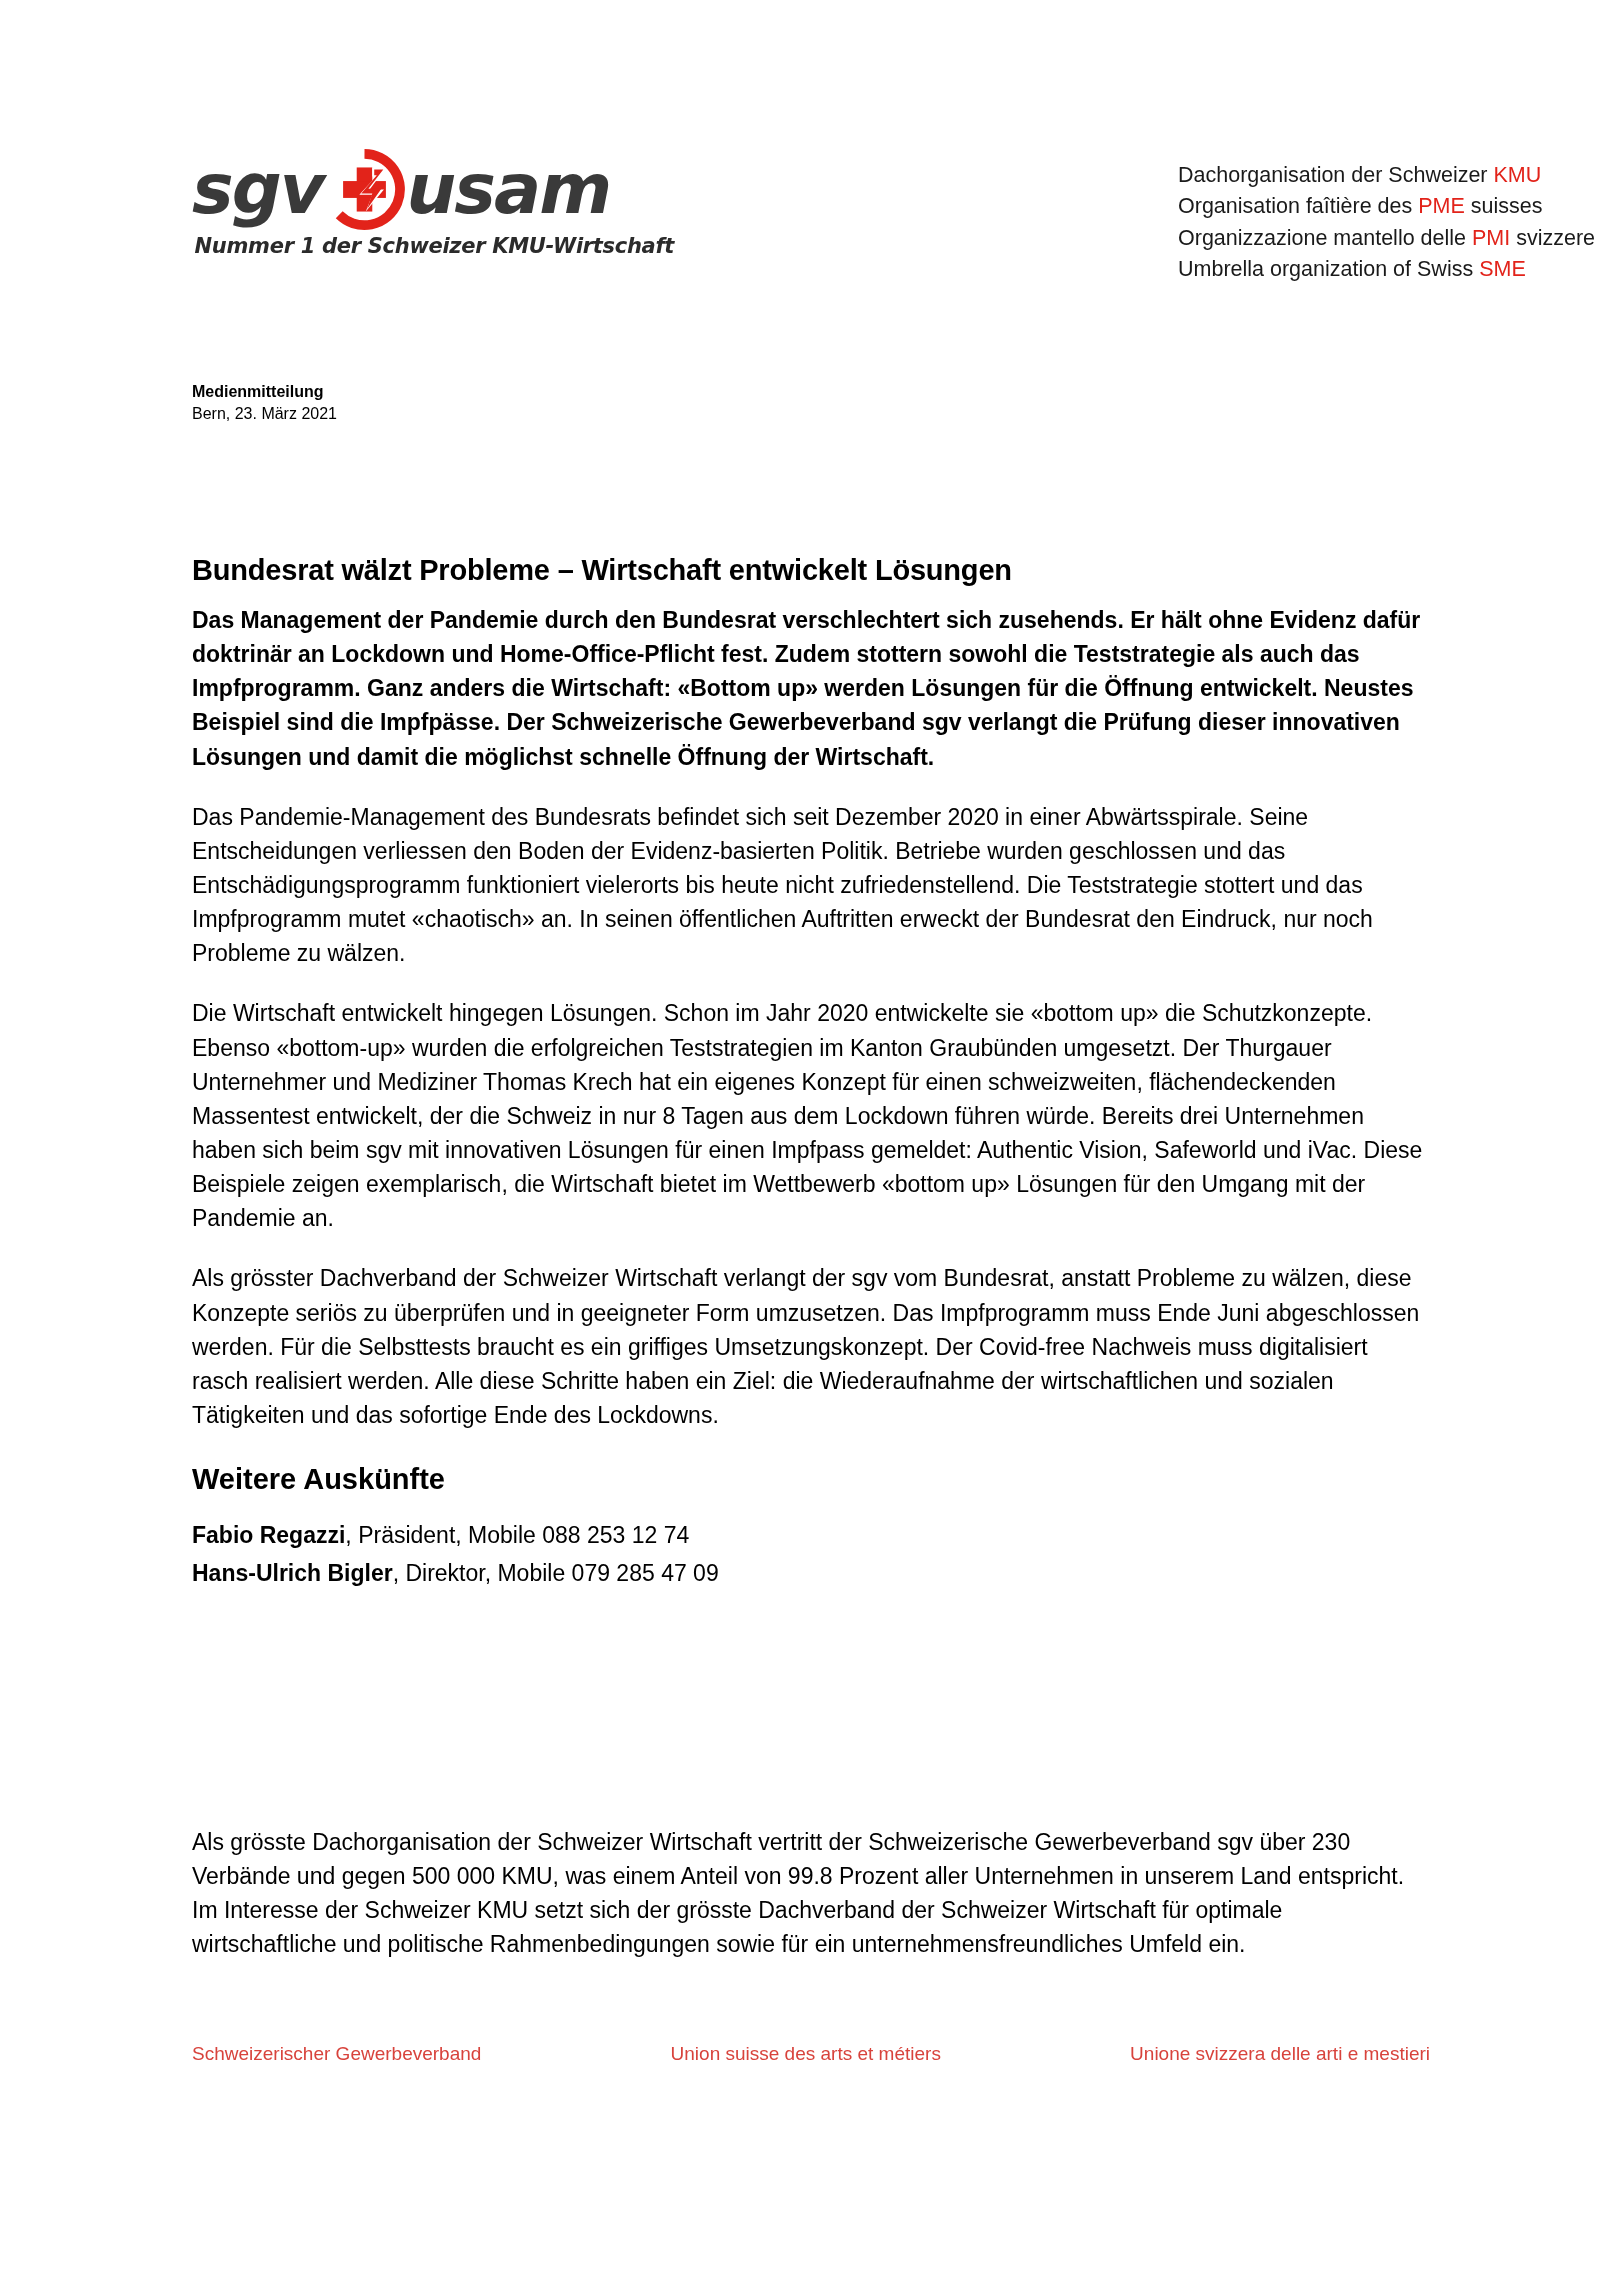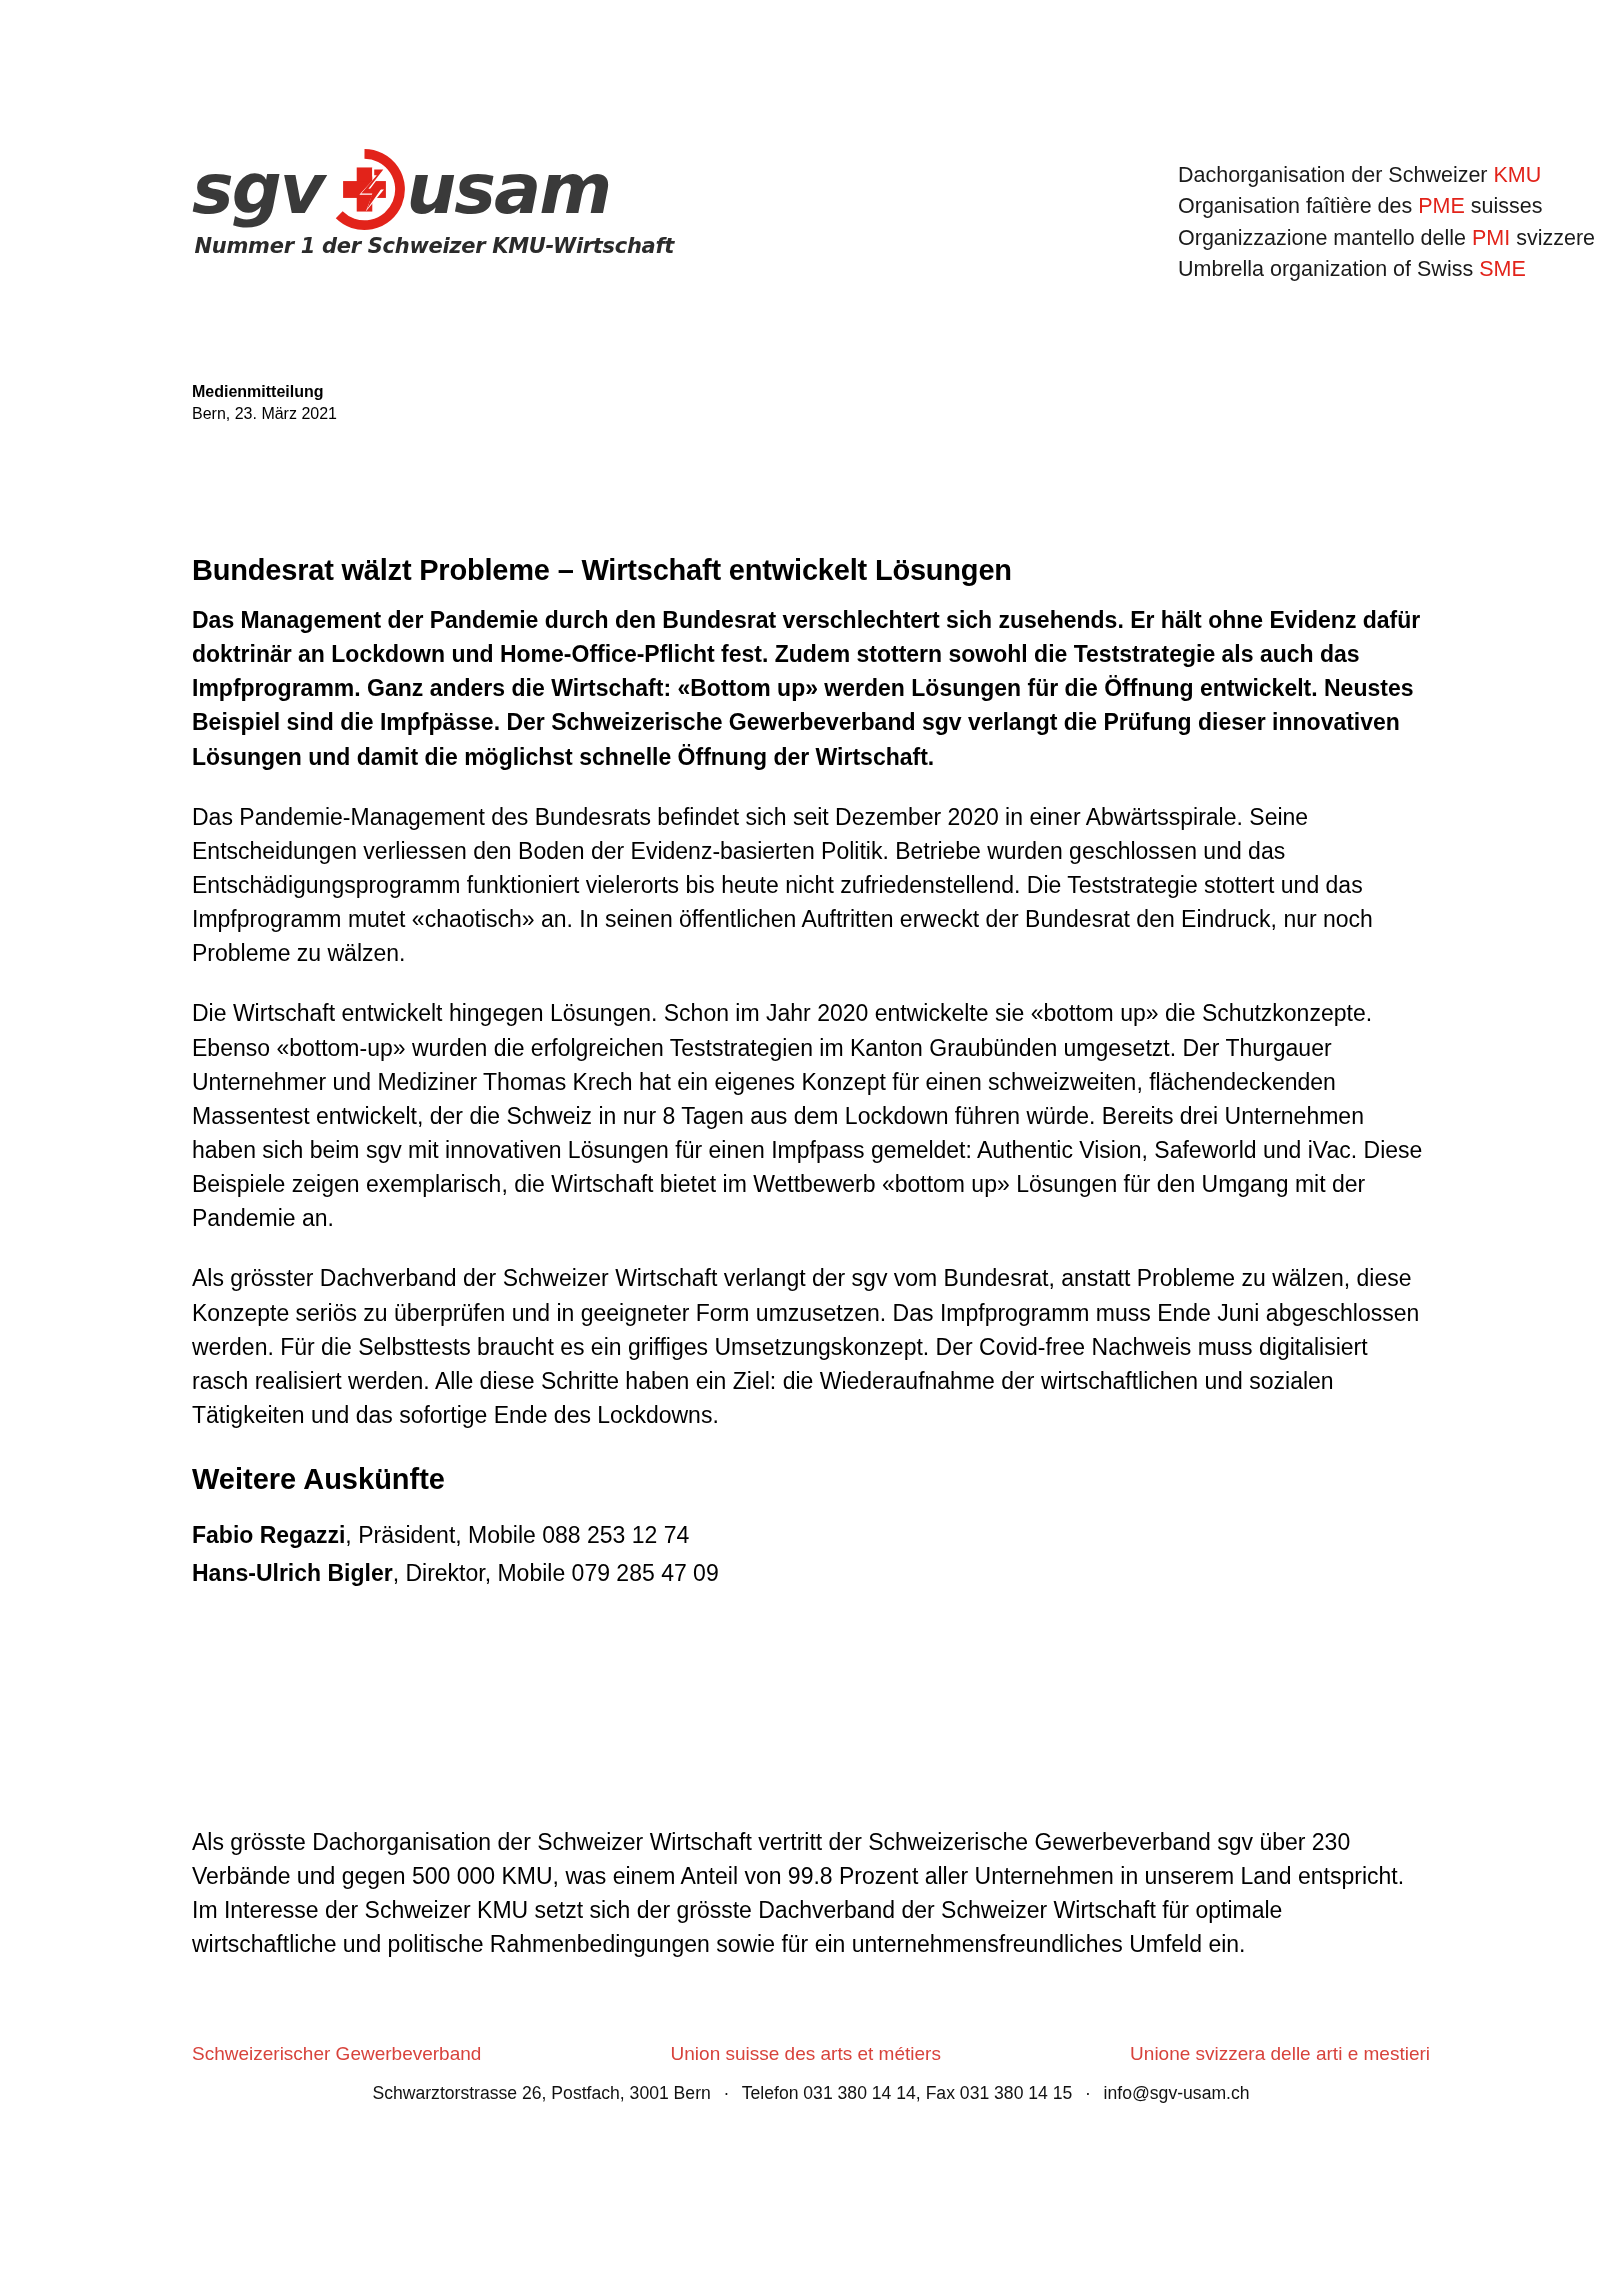--- a/index.html
+++ b/index.html
@@ -225,24 +225,17 @@
 
   <div class="boiler">Als grösste Dachorganisation der Schweizer Wirtschaft vertritt der Schweizerische Gewerbeverband sgv über 230 Verbände und gegen 500 000 KMU, was einem Anteil von 99.8 Prozent aller Unternehmen in unserem Land entspricht. Im Interesse der Schweizer KMU setzt sich der grösste Dachverband der Schweizer Wirtschaft für optimale wirtschaftliche und politische Rahmenbedingungen sowie für ein unternehmensfreundliches Umfeld ein.</div>
 
   <div class="footer">
     <div class="footer-orgs">
       <span class="org-1">Schweizerischer Gewerbeverband</span>
       <span class="org-2">Union suisse des arts et métiers</span>
       <span class="org-3">Unione svizzera delle arti e mestieri</span>
     </div>
     <div class="footer-contact">
-      <div>
-        <span>Schwarztorstrasse 26, Postfach, 3001 Bern</span>
-        <span class="sep">·</span>
-        <span>Telefon 031 380 14 14, Fax 031 380 14 15</span>
-        <span class="sep">·</span>
-        <span>info@sgv-usam.ch</span>
-      </div>
     </div>
   </div>
 
 </div>
 
 
 </body></html>

